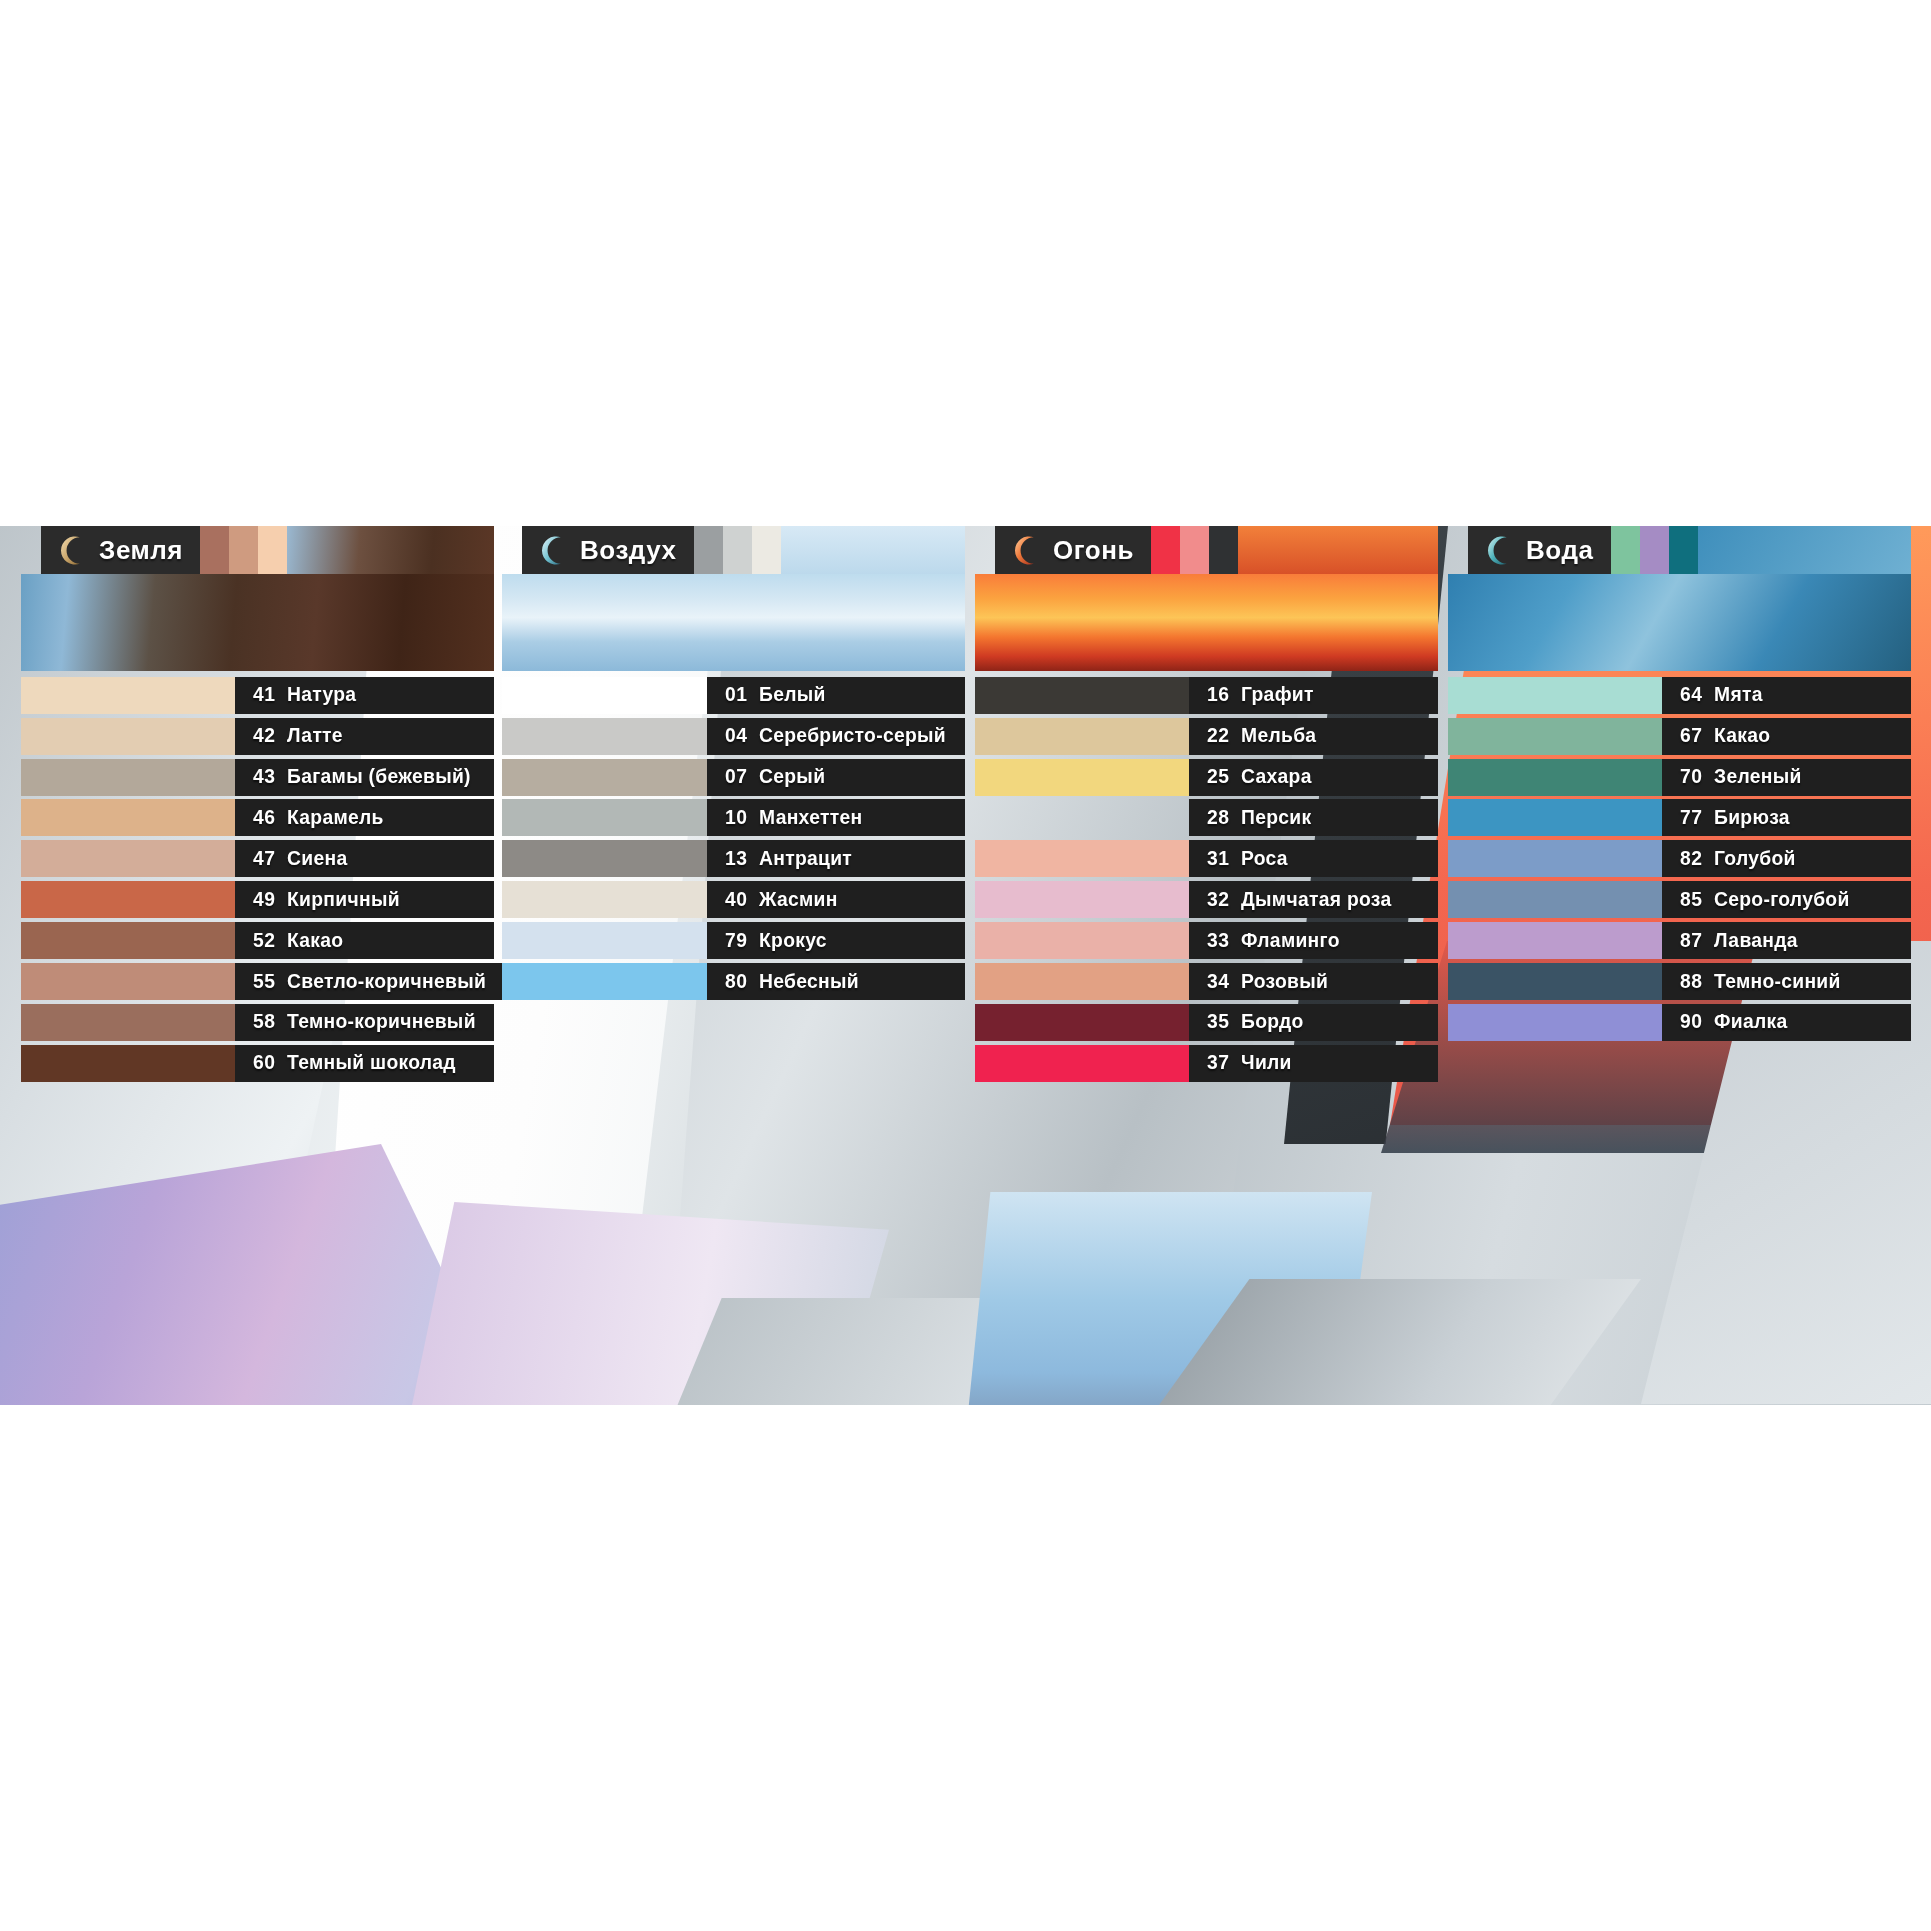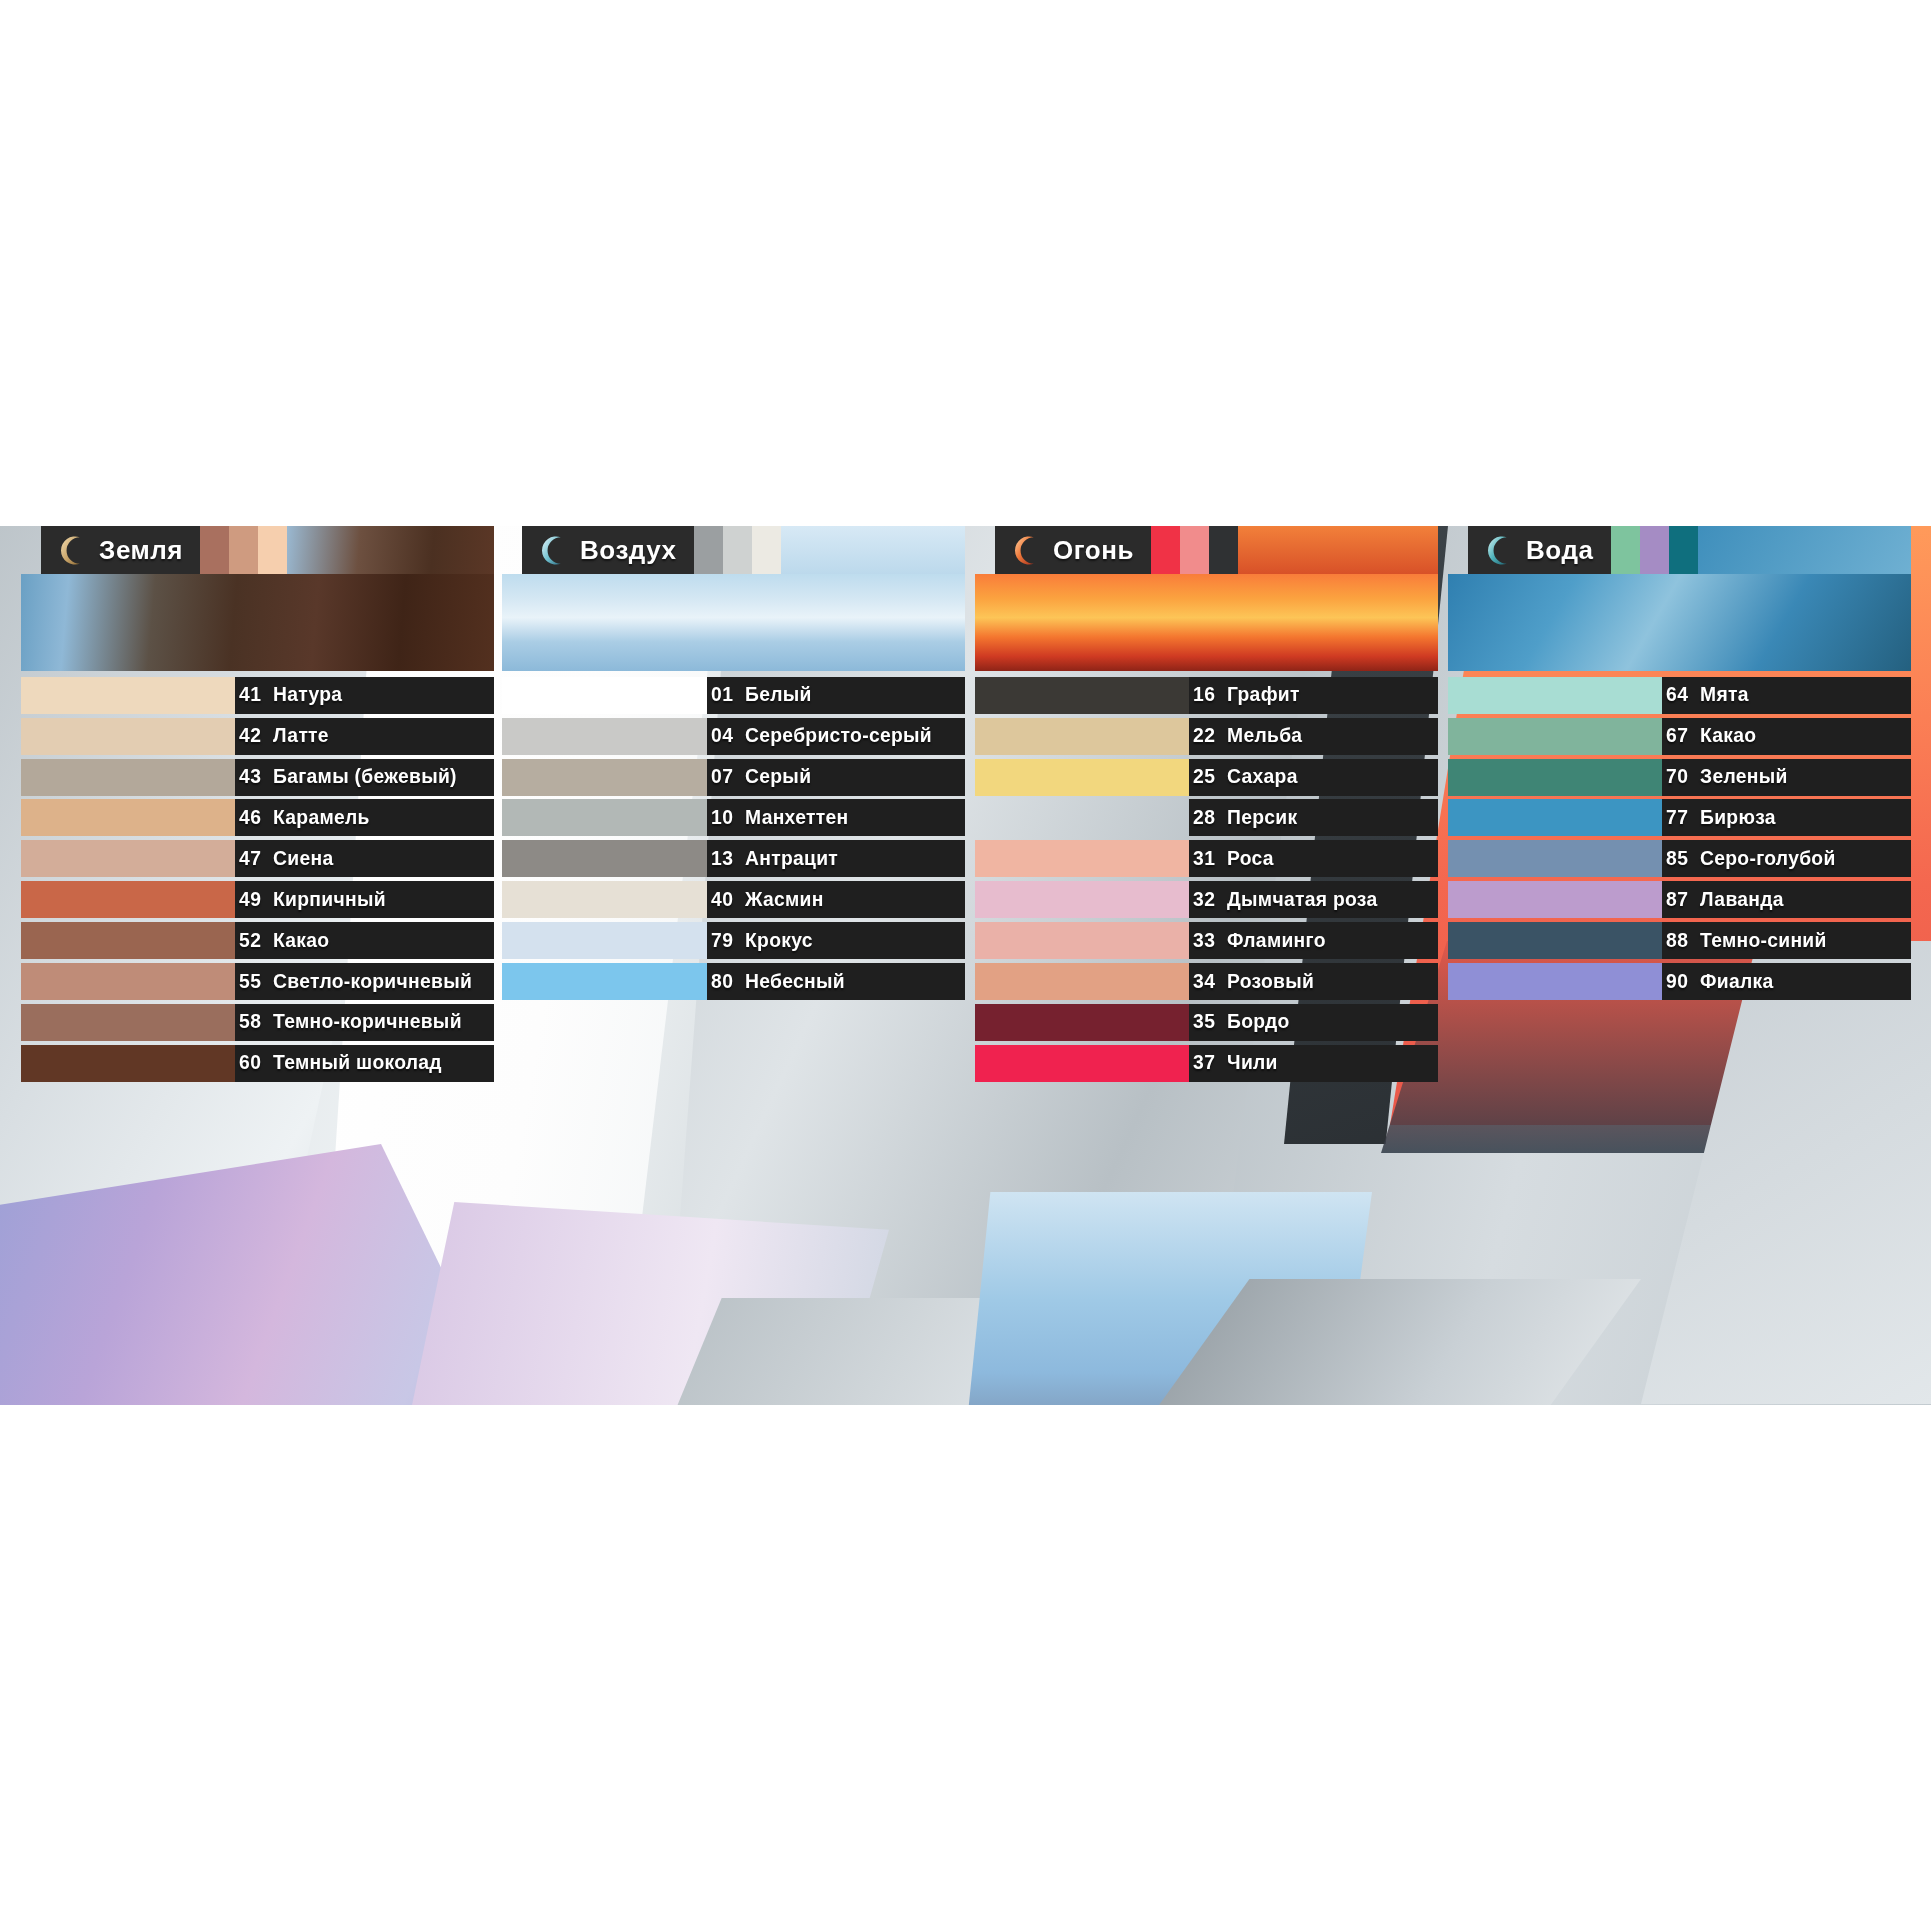--- a/index.html
+++ b/index.html
@@ -110,21 +110,21 @@
   .ph-air{background:linear-gradient(180deg,#bedcee 0%,#d4e7f3 25%,#e9f3f9 45%,#aacde5 70%,#8cb9d9 100%);}
   .ph-fire{background:linear-gradient(180deg,#f97d3a 0%,#fba23f 25%,#fdc557 45%,#f4762f 65%,#cf3a22 85%,#8e2417 100%);}
   .ph-water{background:linear-gradient(120deg,#2f7fb0 0%,#4f9ec9 25%,#8fc3dd 45%,#3a88b6 70%,#24607f 100%);}
 
   
   .rows{margin-top:5.8px;}
   .row{display:flex;align-items:stretch;height:37px;margin-bottom:3.9px;}
   .sw{flex:0 0 auto;}
   .lab{
     background:#1f1f1f;color:#ffffff;display:flex;align-items:center;
-    gap:11.6px;padding:0 4px;flex:1 1 auto;white-space:nowrap;
+    gap:11.6px;padding:0 18px;flex:1 1 auto;white-space:nowrap;
   }
   .lab-num{font-weight:bold;font-size:19.3px;letter-spacing:0.5px;
            text-shadow:0 1.9px 1.9px rgba(0,0,0,.6);}
   .lab-name{font-weight:bold;font-size:19.3px;letter-spacing:0.3px;
             text-shadow:0 1.9px 1.9px rgba(0,0,0,.6);}
 
   
   #col-earth{left:21px;width:473px;}
   #col-earth .sw{width:214px;}
   #col-air{left:502px;width:463px;}
@@ -484,20 +484,27 @@
             </div>
           </div>
           <div class="row">
             <div class="sw" style="background: rgb(60, 149, 194);"></div>
             <div class="lab">
               <span class="lab-num">77</span>
               <span class="lab-name">Бирюза</span>
             </div>
           </div>
           <div class="row">
+            <div class="sw" style="background: rgb(124, 156, 200);"></div>
+            <div class="lab">
+              <span class="lab-num">82</span>
+              <span class="lab-name">Голубой</span>
+            </div>
+          </div>
+          <div class="row">
             <div class="sw" style="background: rgb(116, 144, 176);"></div>
             <div class="lab">
               <span class="lab-num">85</span>
               <span class="lab-name">Серо-голубой</span>
             </div>
           </div>
           <div class="row">
             <div class="sw" style="background: rgb(188, 156, 205);"></div>
             <div class="lab">
               <span class="lab-num">87</span>

